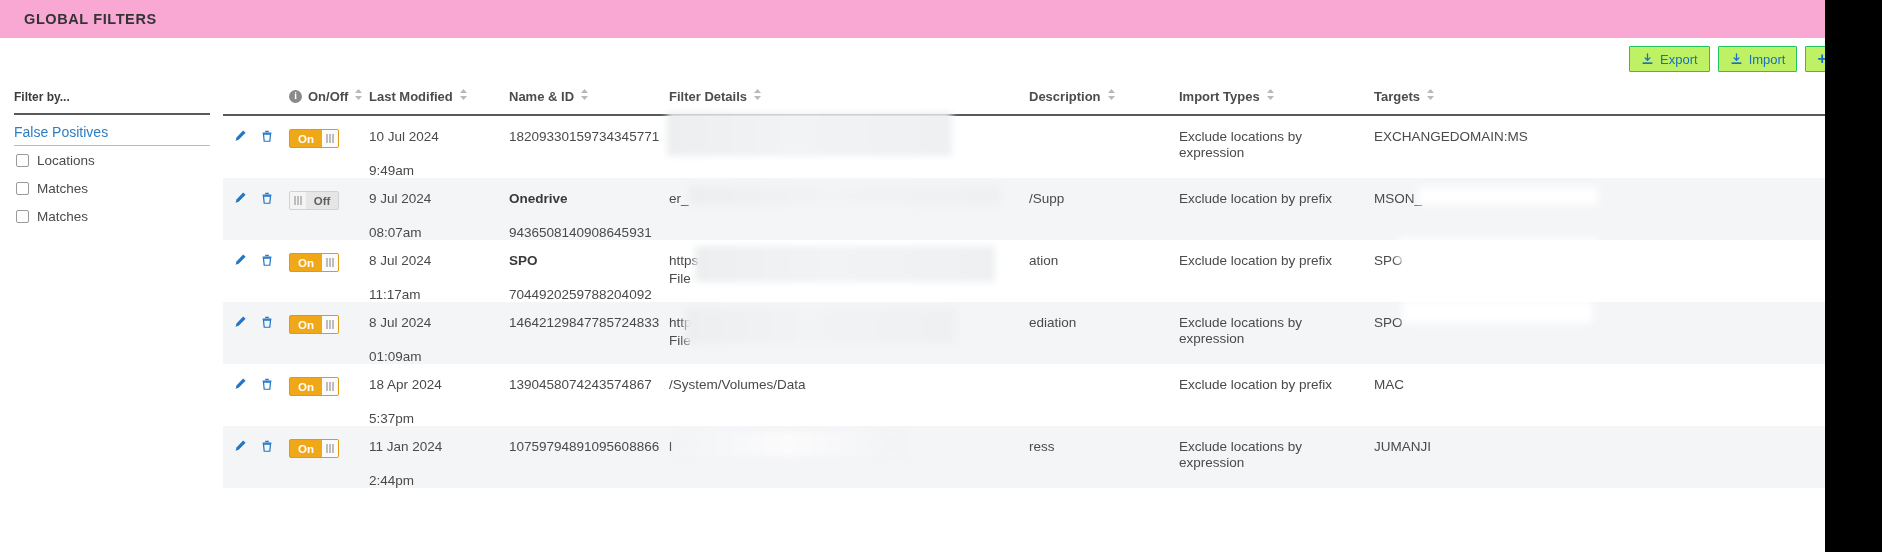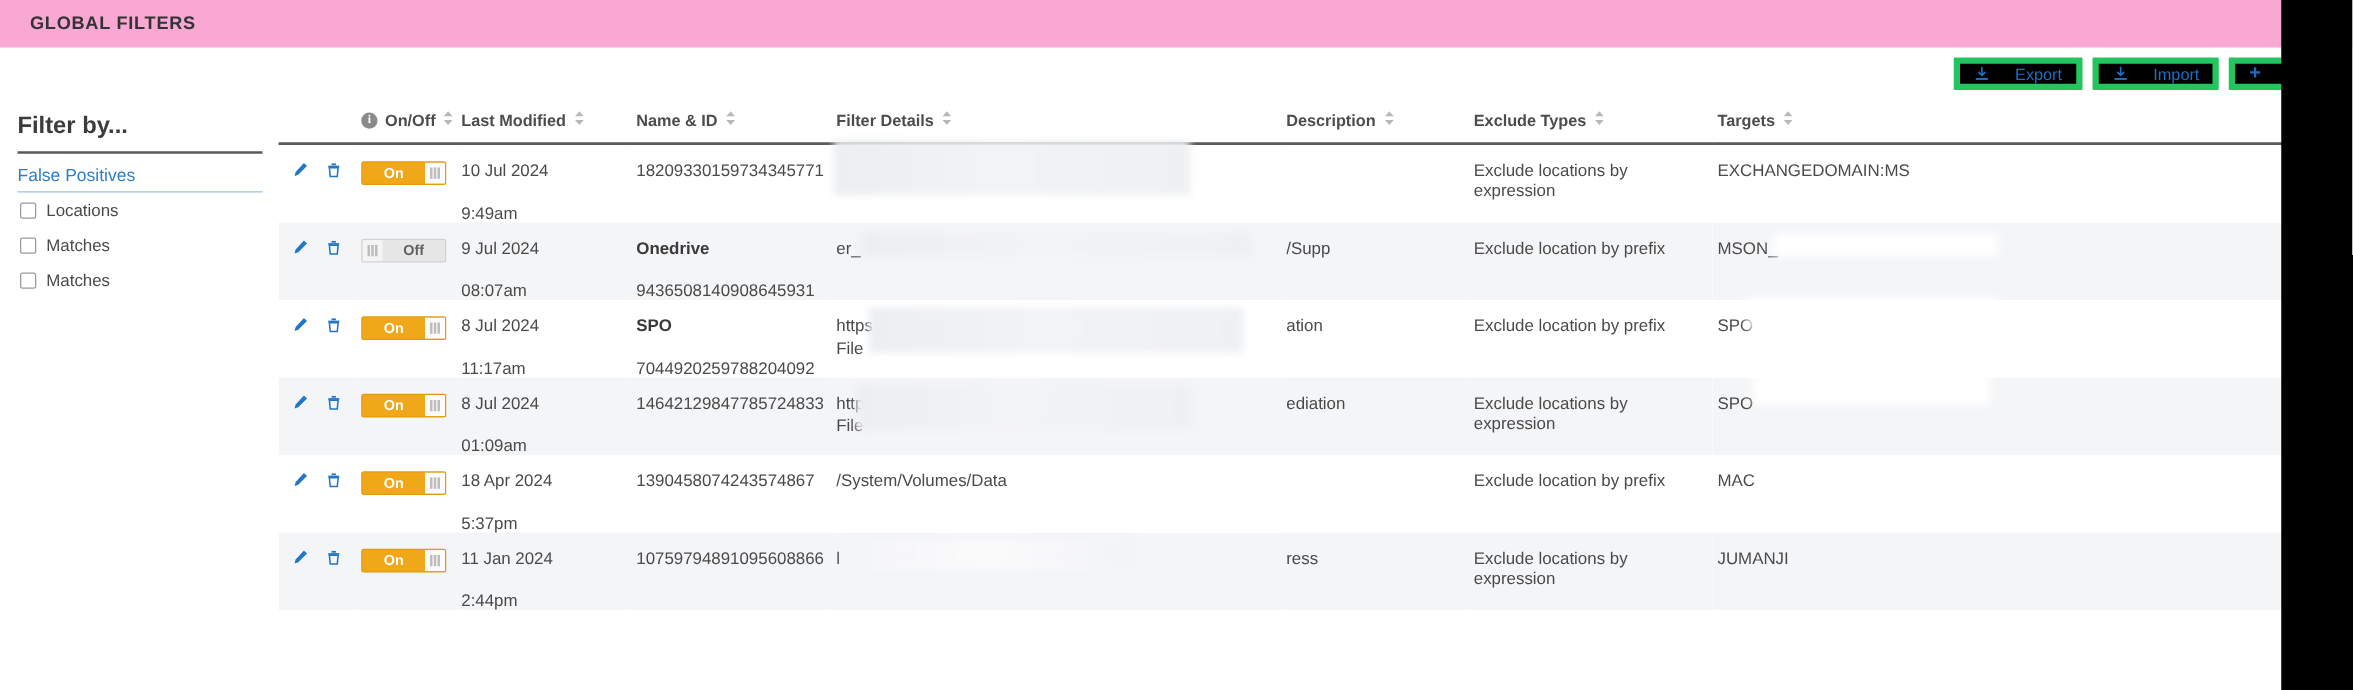--- a/index.html
+++ b/index.html
@@ -31,30 +31,30 @@
   
   .toolbar {
     height: 42px;
     display: flex;
     justify-content: flex-end;
     align-items: center;
     padding-right: 18px;
     gap: 8px;
   }
   .tb-btn {
-    border: 5px solid #22c55e;
-    background: #000000;
+    border: 1px solid #22c55e;
+    background: #bef264;
     color: #1b6ec2;
     font-size: 13px;
     font-family: "Liberation Sans", sans-serif;
     height: 26px;
     padding: 0 11px;
     display: inline-flex;
     align-items: center;
-    gap: 20px;
+    gap: 6px;
     cursor: pointer;
     white-space: nowrap;
     border-radius: 1px;
   }
   .tb-btn .glyph { display: inline-flex; align-items: center; }
   .plus-glyph { font-size: 16px; font-weight: bold; line-height: 1; }
 
   
   .main {
     display: flex;
@@ -62,21 +62,21 @@
   }
 
   
   .sidebar {
     width: 221px;
     flex: 0 0 221px;
     padding-left: 14px;
     padding-top: 4px;
   }
   .sidebar-title {
-    font-size: 19px;
+    font-size: 12px;
     font-weight: bold;
     color: #3c3c3c;
     padding: 6px 0 9px 0;
     border-bottom: 2px solid #5a5a5a;
     width: 196px;
   }
   .facet-group { width: 196px; }
   .facet-header {
     color: #2d7dc4;
     font-size: 14px;
@@ -147,21 +147,21 @@
   tr.row-alt td { background: #f4f5f7; }
 
   .actions { display: flex; gap: 13px; padding-left: 6px; }
   .icon-btn { cursor: pointer; line-height: 0; }
 
   
   .toggle {
     display: inline-flex;
     align-items: stretch;
     height: 19px;
-    width: 68px;
+    width: 50px;
     border-radius: 2px;
     overflow: hidden;
     cursor: pointer;
     font-size: 11.5px;
     font-weight: bold;
   }
   .toggle.on { background: #f0a819; border: 1px solid #e09b10; }
   .toggle.off { background: #e6e6e6; border: 1px solid #d2d2d2; }
   .toggle .lbl {
     flex: 1 1 auto;
@@ -333,21 +333,21 @@
               <span class="sort-icon">
                 <svg width="9" height="13" viewBox="0 0 9 13">
                     <path d="M4.5 1L8 5H1z" fill="#b8b8b8"></path>
                     <path d="M4.5 12L1 8h7z" fill="#b8b8b8"></path>
                   </svg>
               </span>
             </div>
           </th>
           <th>
             <div class="th-inner">
-              <span>Exclude Types</span>
+              <span>Import Types</span>
               <span class="sort-icon">
                 <svg width="9" height="13" viewBox="0 0 9 13">
                     <path d="M4.5 1L8 5H1z" fill="#b8b8b8"></path>
                     <path d="M4.5 12L1 8h7z" fill="#b8b8b8"></path>
                   </svg>
               </span>
             </div>
           </th>
           <th>
             <div class="th-inner">

